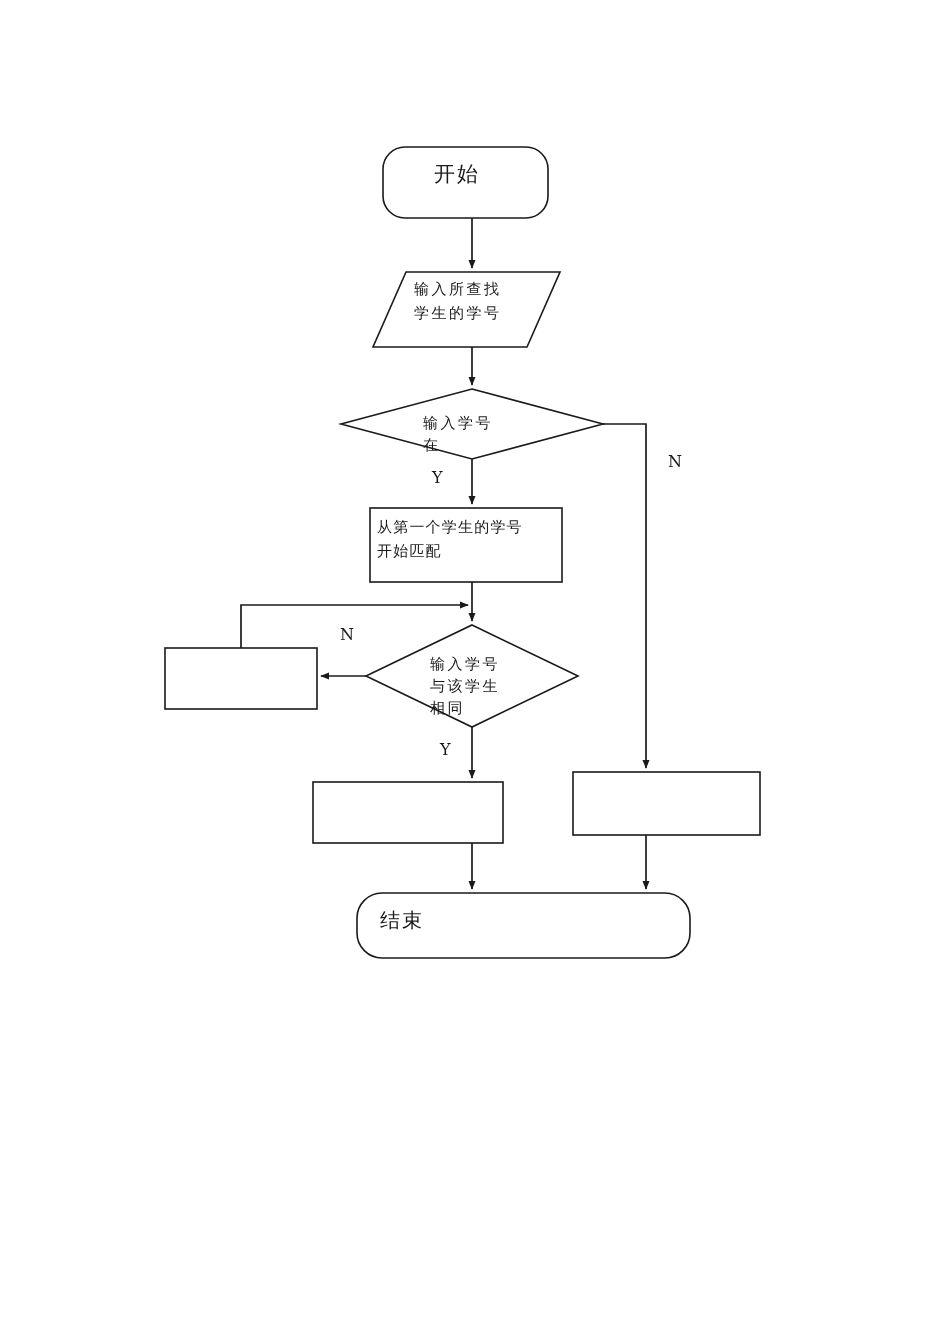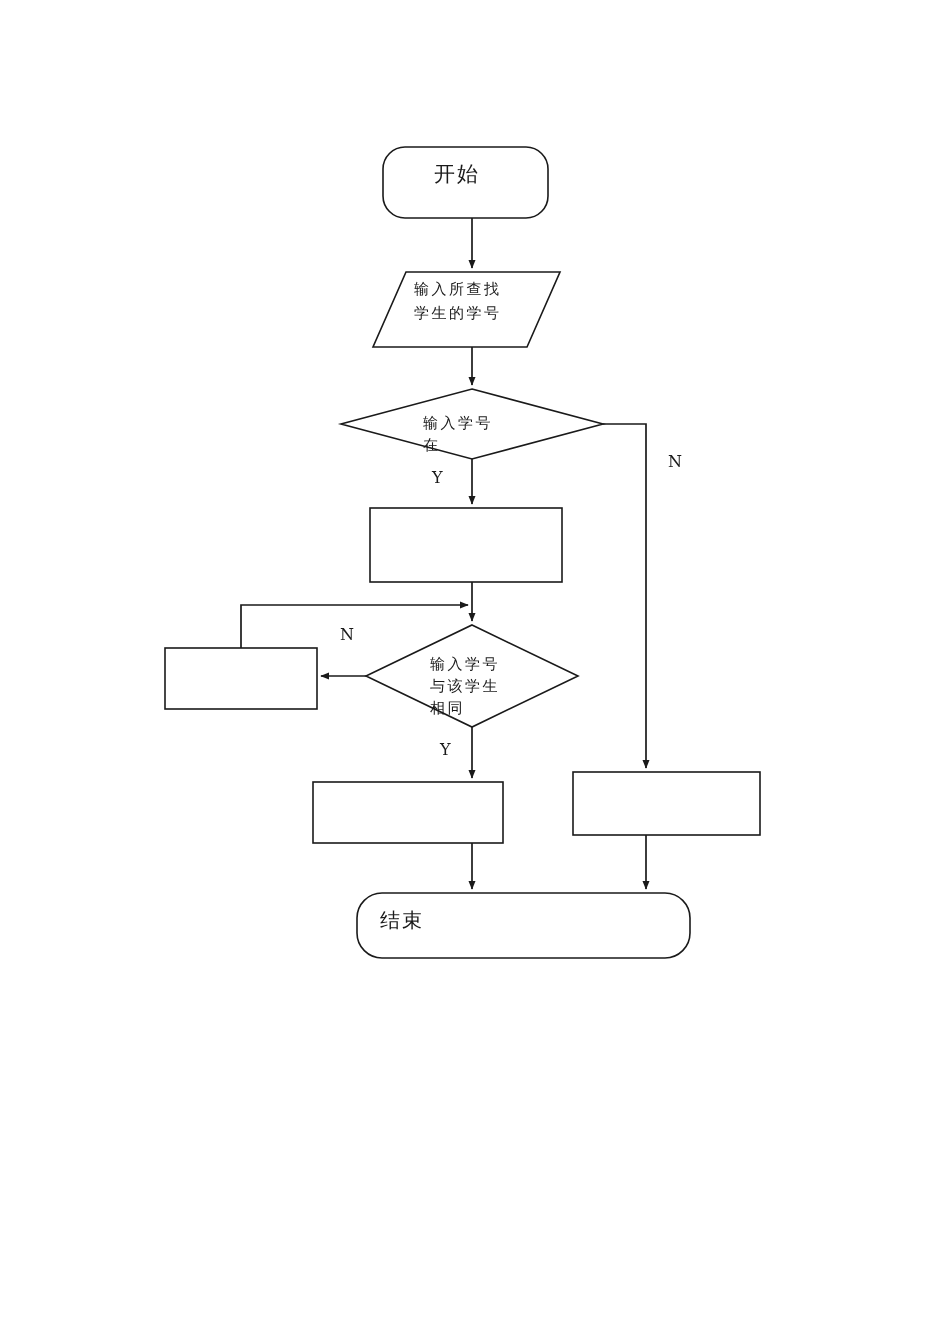--- a/index.html
+++ b/index.html
@@ -165,20 +165,22 @@
   </svg>
 
   <div class="node-text t-start">开始</div>
 
   <div class="node-text t-input">输入所查找
 学生的学号</div>
 
   <div class="node-text t-dec1">输入学号
 在</div>
 
+  <div class="node-text t-proc">从第一个学生的学号
+开始匹配</div>
 
   <div class="node-text t-dec2">输入学号
 与该学生
 相同</div>
 
 
 
 
   <div class="node-text t-end">结束</div>
 

